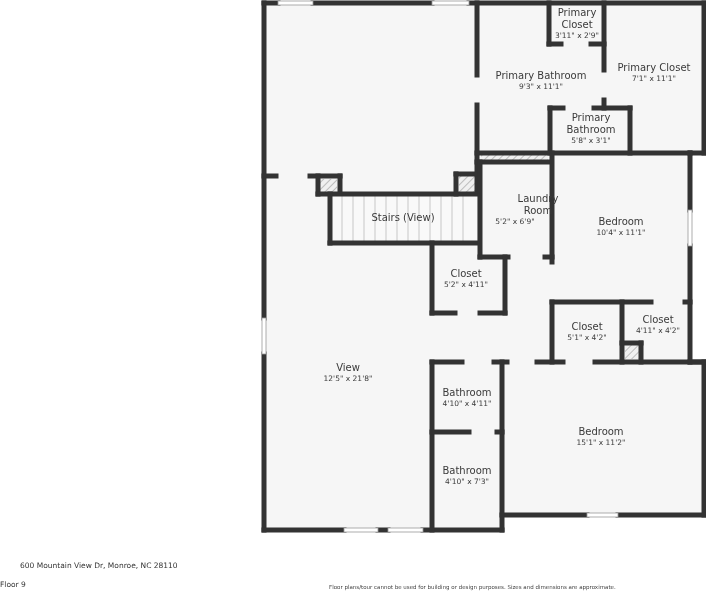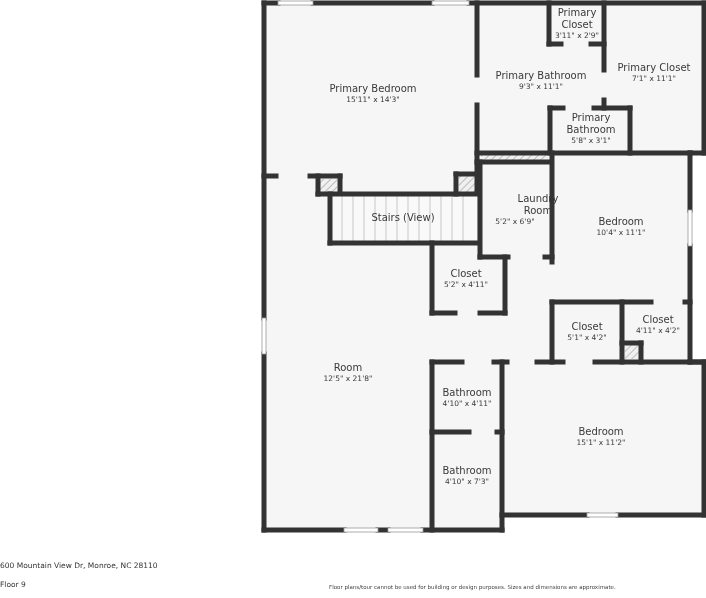--- a/index.html
+++ b/index.html
@@ -1,21 +1,21 @@
 <!DOCTYPE html>
 <html><head>
 <meta charset="utf-8">
 <style>
   html, body { margin: 0; padding: 0; background: #ffffff; }
   body { width: 706px; height: 598px; position: relative; overflow: hidden; font-family: "DejaVu Sans", sans-serif; color: #333; }
   #plan { position: absolute; left: 0; top: 0; width: 706px; height: 545px; }
   .room-label { position: absolute; text-align: center; transform: translate(-50%, -50%); white-space: nowrap; line-height: 1.18; }
   .room-name { font-size: 10px; font-weight: normal; color: #3a3a3a; display: block; }
   .room-dim { font-size: 7.5px; color: #3a3a3a; display: block; margin-top: 1px; }
-  .footer-addr { position: absolute; left: 0; top: 561px; font-size: 7.5px; color: #333; }
+  .footer-addr { position: absolute; left: 0; top: 561px; font-size: 7.5px; color: #333; padding-left: 20px; }
   .footer-floor { position: absolute; left: 0; top: 580px; font-size: 7.5px; color: #333; }
   .footer-disclaimer { position: absolute; left: 329px; top: 584px; font-size: 5.5px; color: #444; }
 </style>
 </head>
 <body>
 
 <div id="plan">
 <svg width="706" height="545" viewBox="0 0 706 545" xmlns="http://www.w3.org/2000/svg">
   <defs>
     <pattern id="hatch" patternUnits="userSpaceOnUse" width="5" height="5" patternTransform="rotate(45)">
@@ -136,24 +136,20 @@
     <rect x="432" y="1" width="37" height="4"></rect>
     <rect x="262" y="318" width="4" height="36"></rect>
     <rect x="344" y="528" width="34" height="4"></rect>
     <rect x="388" y="528" width="35" height="4"></rect>
     <rect x="688" y="210" width="4" height="36"></rect>
     <rect x="587" y="513" width="31" height="4"></rect>
   </g>
 </svg>
 
 
-<div class="room-label" style="left:373px; top:94px;">
-  <span class="room-name">Primary Bedroom</span>
-  <span class="room-dim">15'11" x 14'3"</span>
-</div>
 <div class="room-label" style="left:577px; top:24px;">
   <span class="room-name" style="white-space:normal; width:48px; display:block;">Primary Closet</span>
   <span class="room-dim">3'11" x 2'9"</span>
 </div>
 <div class="room-label" style="left:541px; top:81px;">
   <span class="room-name">Primary Bathroom</span>
   <span class="room-dim">9'3" x 11'1"</span>
 </div>
 <div class="room-label" style="left:654px; top:73px;">
   <span class="room-name">Primary Closet</span>
@@ -180,21 +176,21 @@
 </div>
 <div class="room-label" style="left:587px; top:332px;">
   <span class="room-name">Closet</span>
   <span class="room-dim">5'1" x 4'2"</span>
 </div>
 <div class="room-label" style="left:658px; top:325px;">
   <span class="room-name">Closet</span>
   <span class="room-dim">4'11" x 4'2"</span>
 </div>
 <div class="room-label" style="left:348px; top:373px;">
-  <span class="room-name">Room</span>
+  <span class="room-name">View</span>
   <span class="room-dim">12'5" x 21'8"</span>
 </div>
 <div class="room-label" style="left:467px; top:398px;">
   <span class="room-name">Bathroom</span>
   <span class="room-dim">4'10" x 4'11"</span>
 </div>
 <div class="room-label" style="left:467px; top:476px;">
   <span class="room-name">Bathroom</span>
   <span class="room-dim">4'10" x 7'3"</span>
 </div>

